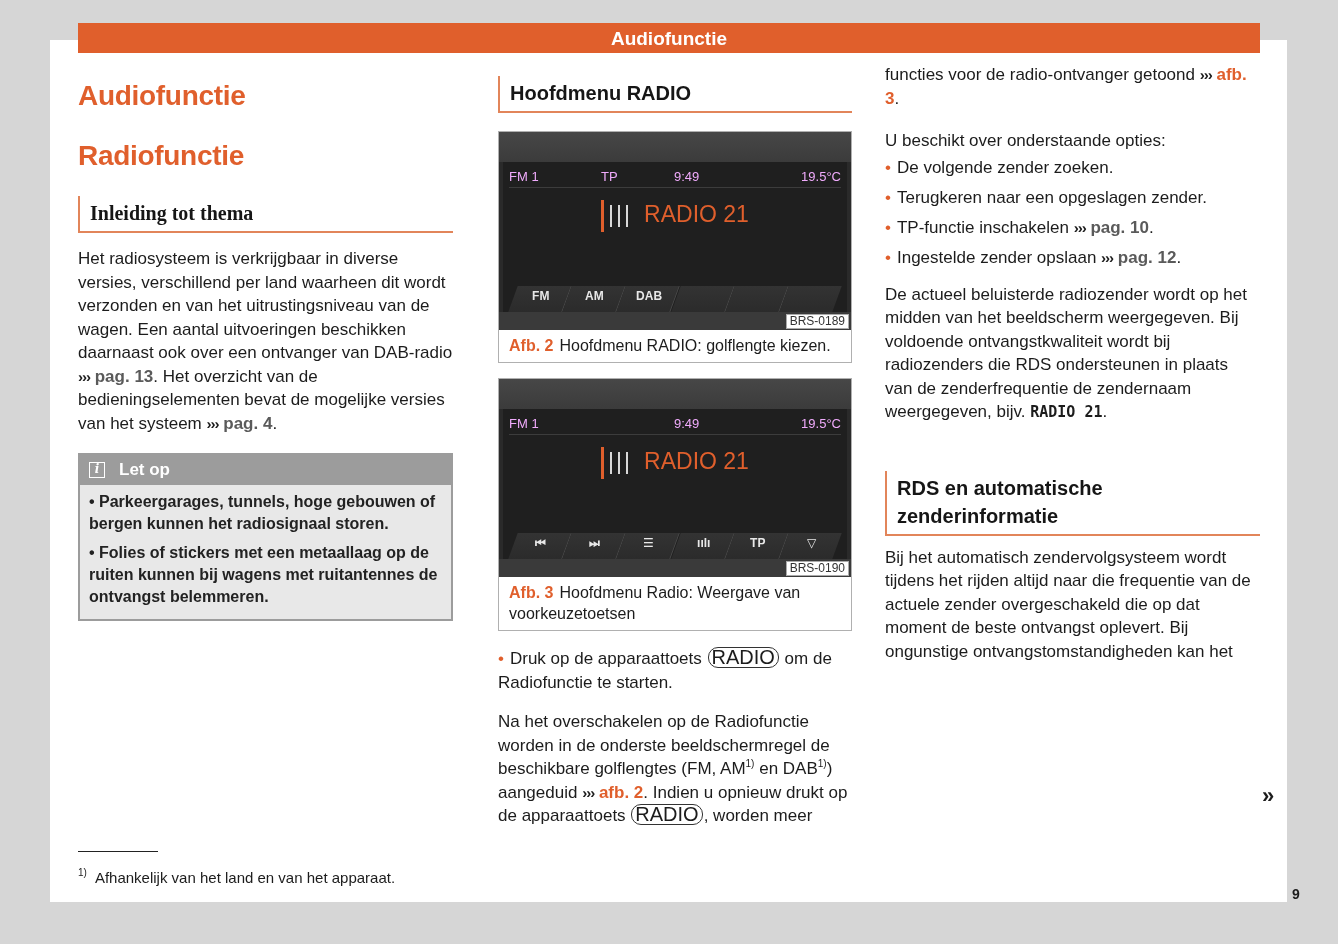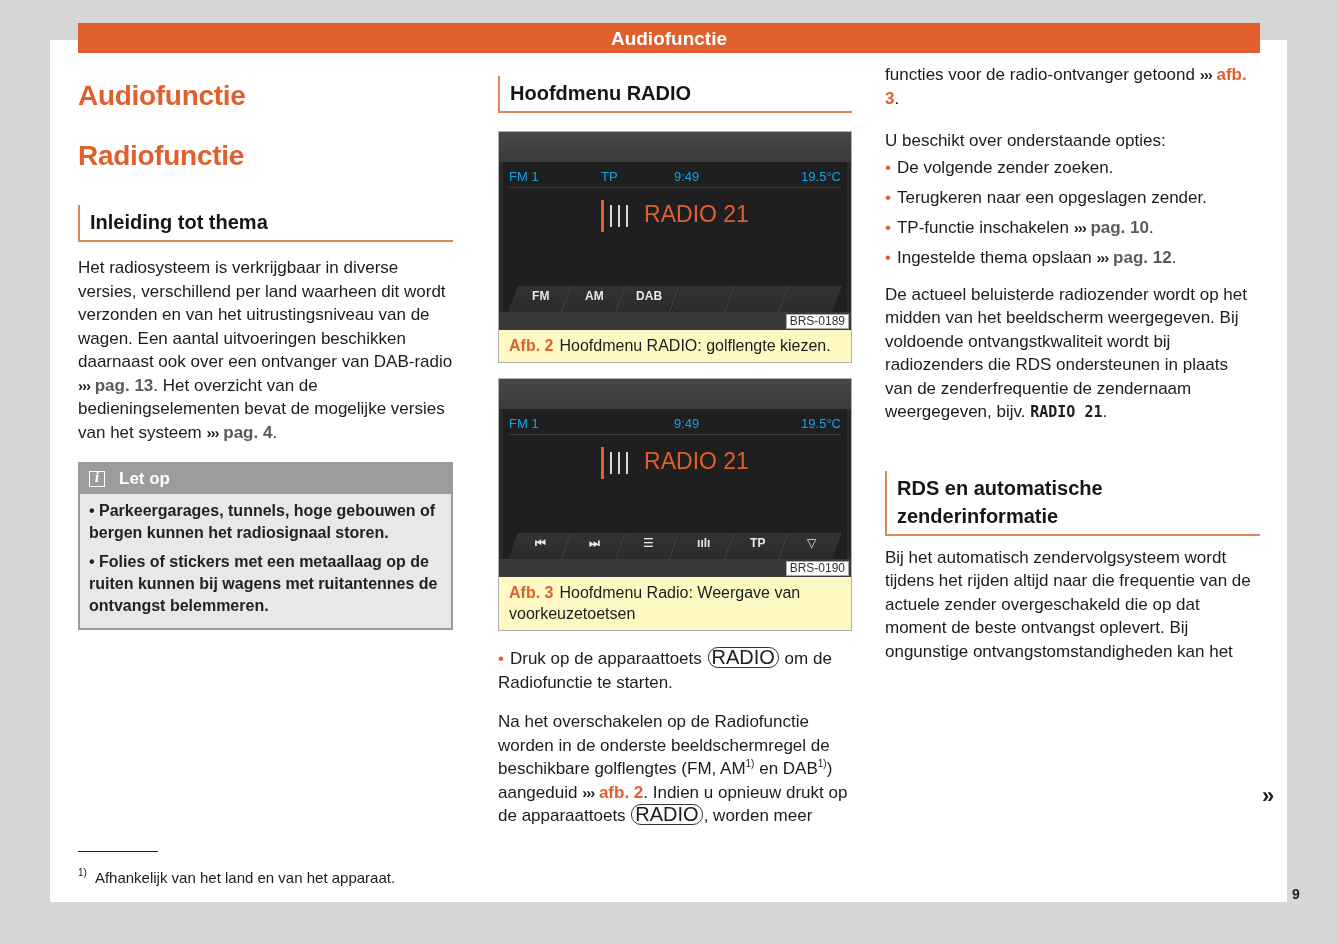--- a/index.html
+++ b/index.html
@@ -24,21 +24,21 @@
   .col-2 { left: 482px; top: 76px; width: 370px; padding-left: 16px; }
   .col-3 { left: 885px; top: 63px; width: 375px; }
 
   .h1 { color: #e05f2c; font-weight: bold; font-size: 28px; line-height: 36px; letter-spacing: -0.3px; }
   .h1.second { margin-top: 24px; }
   .h3 {
     border-left: 2px solid #e2855a; border-bottom: 2px solid #e2855a;
     padding: 3px 0 4px 10px; font-weight: bold; font-size: 20px; line-height: 28px;
     color: #161616;
   }
-  .h3.first { margin-top: 31px; }
+  .h3.first { margin-top: 22px; font-family: Liberation Serif, serif; }
   p.body, .body-text {
     font-size: 17px; line-height: 23.5px; color: #1c1c1c;
   }
   .ref { font-weight: bold; color: #5a5a5a; }
   .ref-or { font-weight: bold; color: #e05f2c; }
   .arrows { font-weight: bold; color: #1c1c1c; letter-spacing: -1px; font-size: 15px; }
   .mono-bold { font-family: "DejaVu Sans Mono", monospace; font-weight: bold; font-size: 15px; }
   sup { font-size: 10px; vertical-align: 7px; line-height: 0; }
   .keycap {
     display: inline-block; border: 1.3px solid #333; border-radius: 10px;
@@ -64,21 +64,21 @@
   .figure + .figure { margin-top: 15px; }
   .screen {
     position: relative; width: 100%; height: 198px; background: #2a2a2a; overflow: hidden;
   }
   .screen .bezel-top { position: absolute; left: 0; top: 0; right: 0; height: 30px;
     background: linear-gradient(#474747, #3b3b3b); }
   .screen .bezel-bottom { position: absolute; left: 0; right: 0; bottom: 0; height: 18px; background: #3a3a3a; }
   .screen .display { position: absolute; left: 4px; right: 4px; top: 30px; bottom: 18px; background: #1f1f1f; }
   .status-bar {
     position: absolute; left: 6px; right: 6px; top: 6px; height: 20px;
-    border-bottom: 1px solid #3c3c3c; color: #0ea5e9; font-size: 13px; line-height: 18px;
+    border-bottom: 1px solid #3c3c3c; color: #f0abfc; font-size: 13px; line-height: 18px;
   }
   .status-bar span { position: absolute; top: 0; }
   .station {
     position: absolute; left: 0; right: 0; top: 38px; text-align: center;
     color: #e05f2c; font-size: 23px; line-height: 28px;
   }
   .bars { display: inline-block; vertical-align: middle; margin-right: 10px; height: 28px; position: relative; top: -2px; }
   .bars i { display: inline-block; width: 2px; height: 22px; background: #d8d8d8; margin-right: 6px; vertical-align: middle; }
   .bars i.active { background: #e05f2c; height: 32px; width: 3px; }
   .softkeys {
@@ -88,21 +88,21 @@
     flex: 1; position: relative; color: #e8e8e8; font-weight: bold; font-size: 12px; text-align: center;
     line-height: 20px; background: linear-gradient(#333, #2b2b2b);
     border-right: 1px solid #4a4a4a; transform: skewX(-20deg);
   }
   .softkey:last-child { border-right: none; }
   .softkey > span { display: inline-block; transform: skewX(20deg); }
   .code-tag {
     position: absolute; right: 2px; bottom: 1px; background: #fff; color: #333;
     font-size: 12px; line-height: 13px; padding: 0 3px; border: 1px solid #aaa;
   }
-  .caption { padding: 5px 10px 6px 10px; font-size: 16px; line-height: 21px; color: #1c1c1c; background: #fef9c3; }
+  .caption { padding: 5px 10px 6px 10px; font-size: 16px; line-height: 21px; color: #1c1c1c; background: #ffffff; }
   .caption .afb { color: #e05f2c; font-weight: bold; margin-right: 6px; }
 
   .bullet { color: #e05f2c; font-size: 17px; margin-right: 6px; }
   .list-item { font-size: 17px; line-height: 30px; }
 
   .footnote-rule { position: absolute; left: 78px; top: 851px; width: 80px; border-top: 1.5px solid #222; }
   .footnote { position: absolute; left: 78px; top: 867px; font-size: 15px; line-height: 22px; }
   .footnote sup { margin-right: 8px; }
   .continue-mark { position: absolute; left: 1262px; top: 783px; font-size: 22px; font-weight: bold; color: #1c1c1c; }
   .page-number { position: absolute; left: 1292px; top: 886px; font-size: 14px; font-weight: bold; }
@@ -208,21 +208,21 @@
 <div class="col col-3">
   <p class="body">
     <span>functies voor de radio-ontvanger getoond </span><span class="arrows">›››</span>
     <span class="ref-or">afb. 3</span><span>.</span>
   </p>
   <p class="body" style="margin-top:19px;">U beschikt over onderstaande opties:</p>
   <div>
     <div class="list-item"><span class="bullet">•</span><span>De volgende zender zoeken.</span></div>
     <div class="list-item"><span class="bullet">•</span><span>Terugkeren naar een opgeslagen zender.</span></div>
     <div class="list-item"><span class="bullet">•</span><span>TP-functie inschakelen </span><span class="arrows">›››</span> <span class="ref">pag. 10</span><span>.</span></div>
-    <div class="list-item"><span class="bullet">•</span><span>Ingestelde thema opslaan </span><span class="arrows">›››</span> <span class="ref">pag. 12</span><span>.</span></div>
+    <div class="list-item"><span class="bullet">•</span><span>Ingestelde zender opslaan </span><span class="arrows">›››</span> <span class="ref">pag. 12</span><span>.</span></div>
   </div>
   <p class="body" style="margin-top:10px;">
     <span>De actueel beluisterde radiozender wordt op het midden van het beeldscherm weergegeven. Bij voldoende ontvangstkwaliteit wordt bij radiozenders die RDS ondersteunen in plaats van de zenderfrequentie de zendernaam weergegeven, bijv. </span><span class="mono-bold">RADIO 21</span><span>.</span>
   </p>
   <div class="h3" style="margin-top:46px;">RDS en automatische zenderinformatie</div>
   <p class="body" style="margin-top:10px;">Bij het automatisch zendervolgsysteem wordt tijdens het rijden altijd naar die frequentie van de actuele zender overgeschakeld die op dat moment de beste ontvangst oplevert. Bij ongunstige ontvangstomstandigheden kan het</p>
 </div>
 
 <div class="continue-mark">»</div>
 

